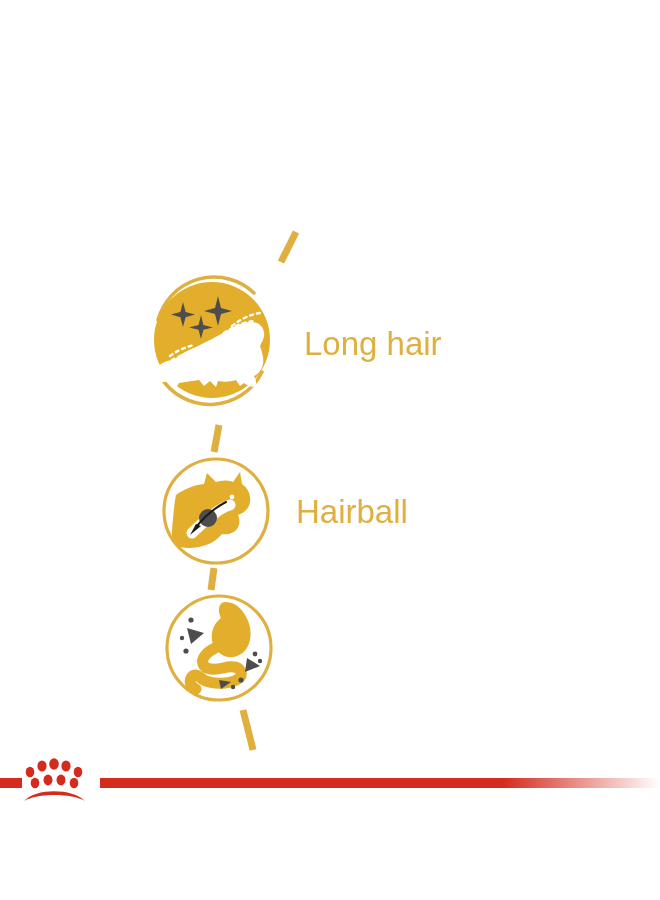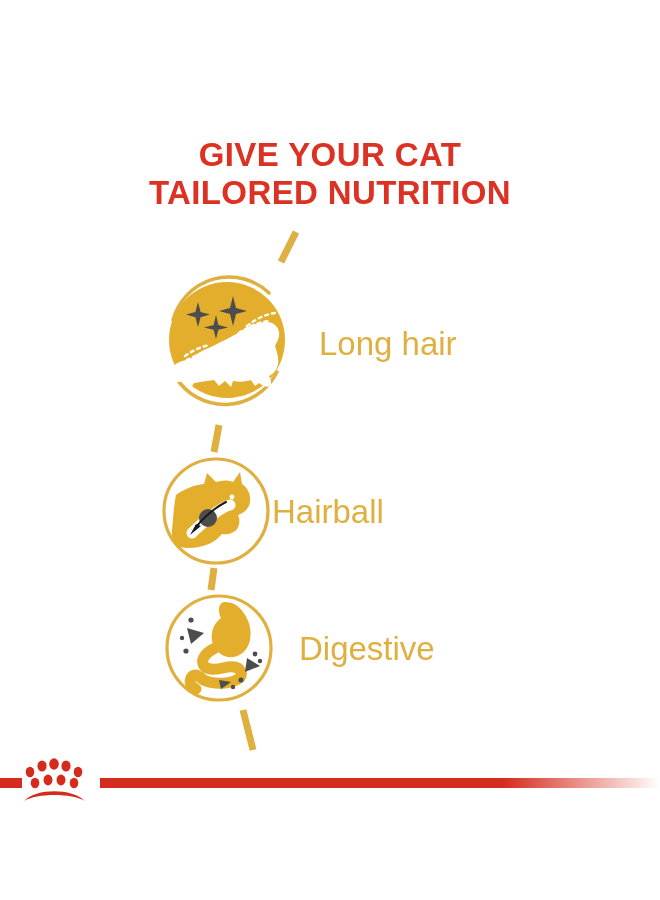--- a/index.html
+++ b/index.html
@@ -54,26 +54,26 @@
     font-weight: normal;
     font-size: 33px;
     line-height: 37px;
   }
   .feature-label .lbl-line {
     display: block;
     white-space: nowrap;
   }
 
   
-  #row-1 { left: 151px; top: 268px; }
+  #row-1 { left: 136px; top: 268px; }
   #row-1 .feature-label { margin-left: 18px; }
 
   
   #row-2 { left: 160px; top: 455px; }
-  #row-2 .feature-label { }
+  #row-2 .feature-label { margin-left: 24px; }
 
   
   #row-3 { left: 163px; top: 592px; }
   #row-3 .feature-label { margin-left: 24px; }
 
   .icon-slot { flex: 0 0 auto; line-height: 0; }
 
   
   #path-layer {
     position: absolute;
@@ -102,24 +102,20 @@
 
     <line x1="296" y1="232" x2="281" y2="262" stroke="#DFB040" stroke-width="7" stroke-linecap="butt"></line>
 
     <line x1="219" y1="425" x2="214" y2="452" stroke="#DFB040" stroke-width="7" stroke-linecap="butt"></line>
 
     <line x1="214" y1="568" x2="211" y2="590" stroke="#DFB040" stroke-width="7" stroke-linecap="butt"></line>
 
     <line x1="243" y1="710" x2="253" y2="750" stroke="#DFB040" stroke-width="7" stroke-linecap="butt"></line>
   </svg>
 
-  <div class="headline">
-    <span class="hl-line">GIVE YOUR CAT</span>
-    <span class="hl-line">TAILORED NUTRITION</span>
-  </div>
 
   <div class="feature-row" id="row-1">
     <div class="icon-slot">
       <svg width="150" height="150" viewBox="0 0 150 150" xmlns="http://www.w3.org/2000/svg">
 
         <path d="M 22 52 A 58 58 0 0 1 118 25" fill="none" stroke="#DFB040" stroke-width="3.5" stroke-linecap="round"></path>
         <path d="M 24 108 A 58 58 0 0 0 126 104" fill="none" stroke="#DFB040" stroke-width="3.5" stroke-linecap="round"></path>
 
         <circle cx="76" cy="72" r="58" fill="#E3AE2B"></circle>
 
@@ -230,21 +226,20 @@
           <circle cx="19" cy="46" r="2.2"></circle>
           <circle cx="23" cy="59" r="2.6"></circle>
           <circle cx="92" cy="62" r="2.4"></circle>
           <circle cx="97" cy="69" r="2.2"></circle>
           <circle cx="78" cy="88" r="2.6"></circle>
           <circle cx="70" cy="95" r="2.2"></circle>
         </g>
       </svg>
     </div>
     <div class="feature-label">
-      <span class="lbl-line">Digestive</span>
     </div>
   </div>
 
   <div id="brand-bar">
     <svg width="660" height="90" viewBox="0 0 660 90" xmlns="http://www.w3.org/2000/svg">
       <defs>
         <linearGradient id="ruleFade" x1="0" y1="0" x2="1" y2="0">
           <stop offset="0" stop-color="#D52B1E" stop-opacity="1"></stop>
           <stop offset="0.72" stop-color="#D52B1E" stop-opacity="1"></stop>
           <stop offset="1" stop-color="#D52B1E" stop-opacity="0"></stop>

